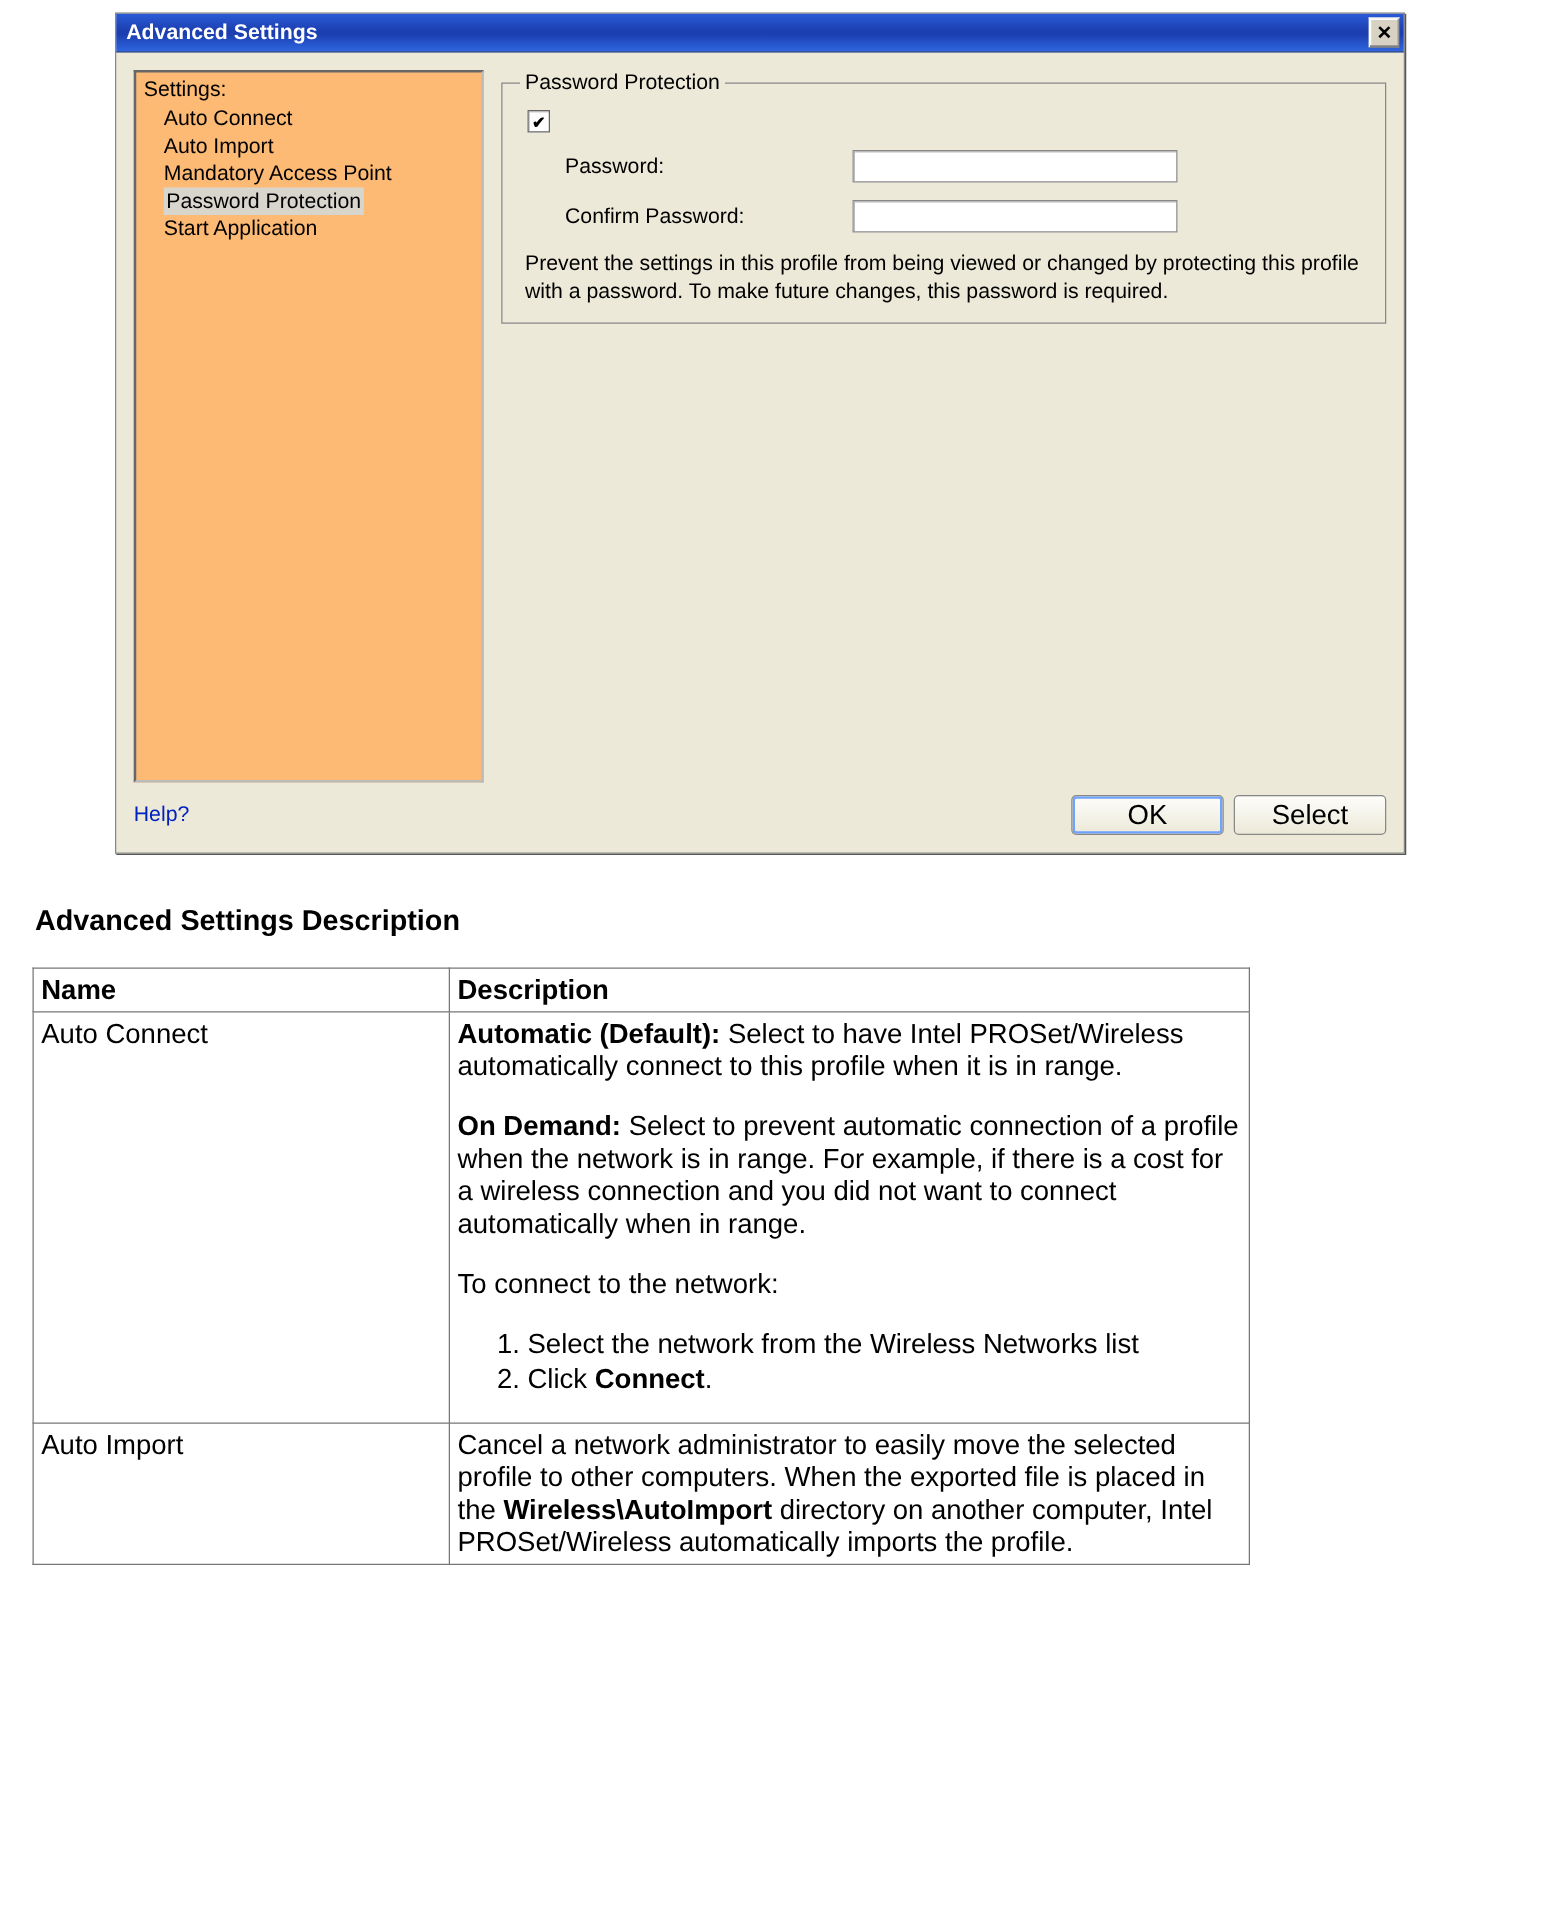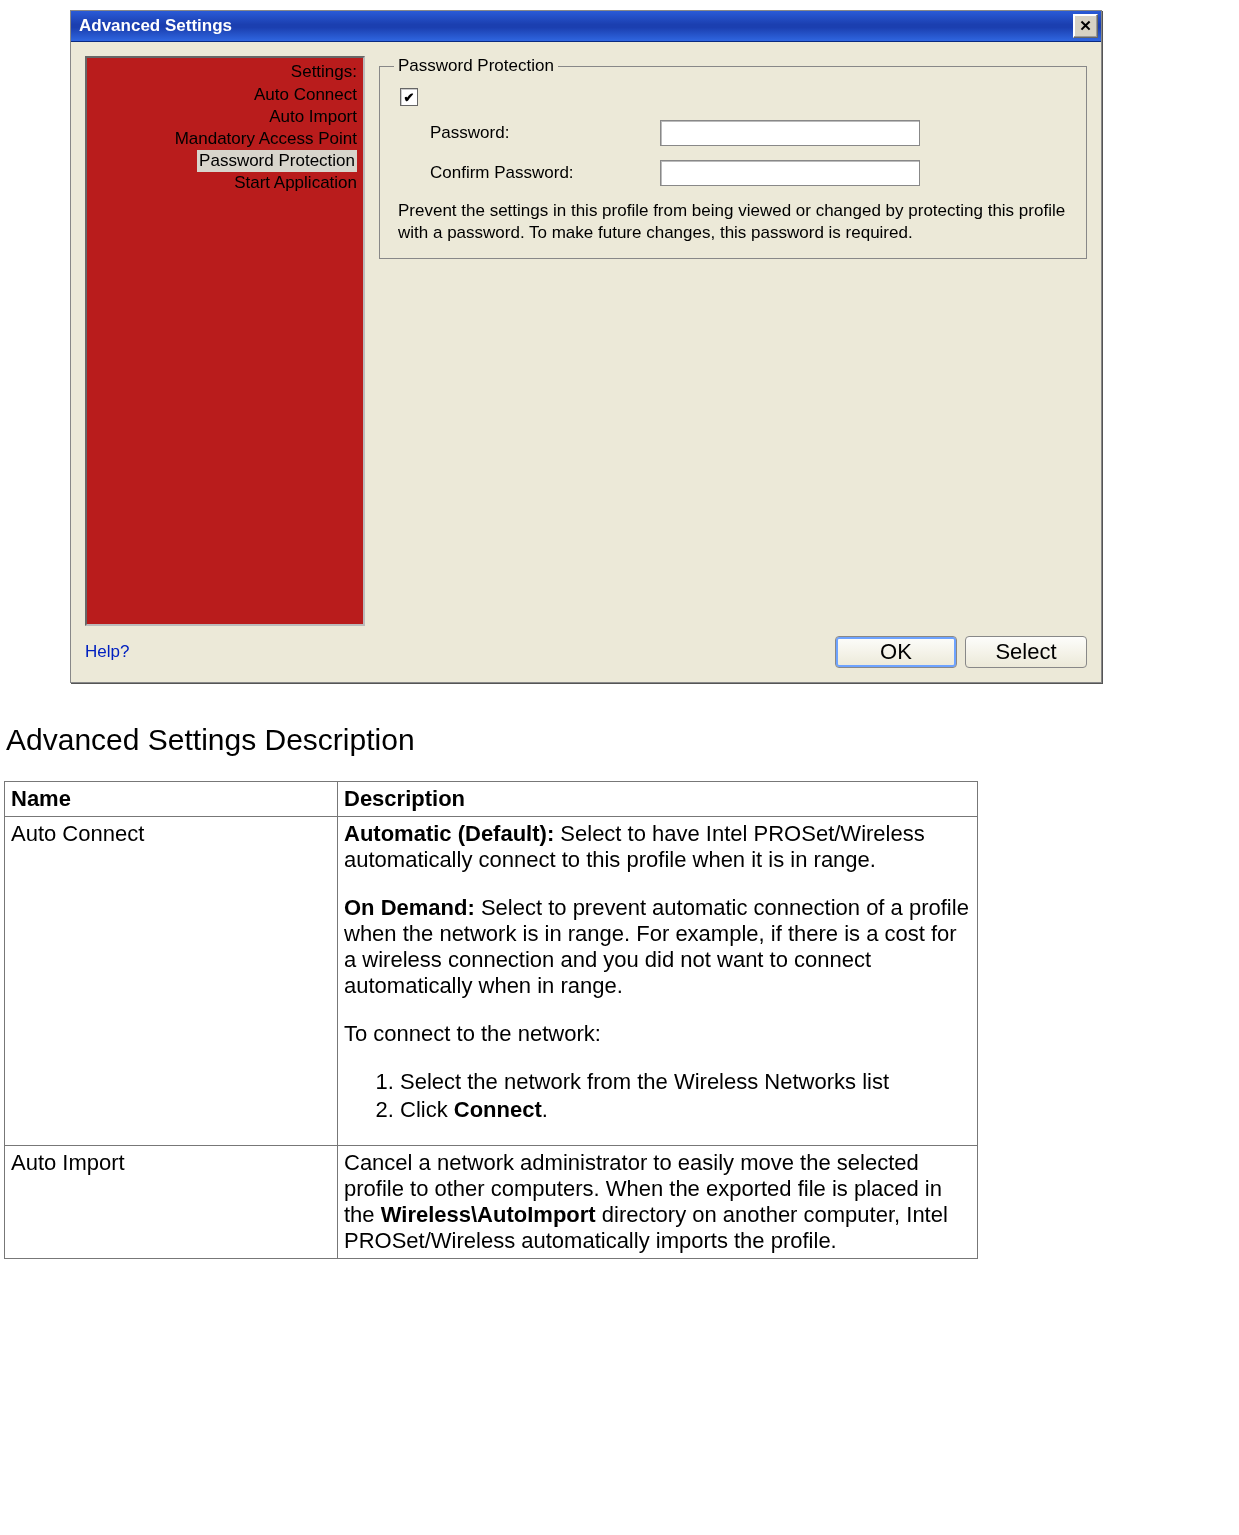--- a/index.html
+++ b/index.html
@@ -4,21 +4,21 @@
 <style>
   body{
     margin:0;
     padding:0;
     font-family:Verdana,Geneva,sans-serif;
     font-size:20px;
     color:#000;
     background:#fff;
     width:1239px;
   }
-  .page{padding:0 0 20px 0;}
+  .page{padding:0 0 20px 0;margin-left:22px;}
   
   .dialog-wrap{padding:10px 0 0 70px;}
   .dialog{
     width:1030px;
     border:1px solid #888;
     box-shadow:1px 1px 0 #555;
     background:#ece9d8;
     font-family:Tahoma,Arial,sans-serif;
     font-size:17px;
     position:relative;
@@ -45,25 +45,24 @@
     cursor:default;
   }
   .dialog-body{
     display:flex;
     padding:14px 14px 0 14px;
     gap:14px;
     height:570px;
   }
   .settings-panel{
     width:280px;
-    background:#b91c1c;
+    background:#fdba74;
     border:2px inset #bbb;
     padding:4px 6px;
     box-sizing:border-box;
-    text-align:right;
   }
   .settings-header{margin-bottom:2px;}
   .settings-list{padding-left:16px;}
   .settings-item{white-space:nowrap;line-height:22px;}
   .settings-item.selected{background:#d8d5cc;display:inline-block;padding:0 2px;}
   .right-panel{flex:1;position:relative;}
   fieldset.pp{
     border:1px solid #888;
     padding:8px 14px 14px 14px;
     margin:0;
@@ -94,22 +93,22 @@
     background:linear-gradient(#fdfdfb,#ece9d8);
     border:1px solid #888;border-radius:4px;
     margin-left:8px;
     display:flex;align-items:center;justify-content:center;
     font-family:Tahoma,Arial,sans-serif;font-size:22px;
     cursor:default;
   }
   .dlg-btn.default{box-shadow:0 0 0 2px #6ea3ff inset;}
   
   .doc-heading{
-    font-weight:normal;
-    font-size:30px;
+    font-weight:bold;
+    font-size:23px;
     margin:40px 0 24px 6px;
   }
   table.desc{
     border-collapse:collapse;
     width:974px;
     margin-left:4px;
     font-size:22px;
   }
   table.desc td,table.desc th{
     border:1px solid #777;

